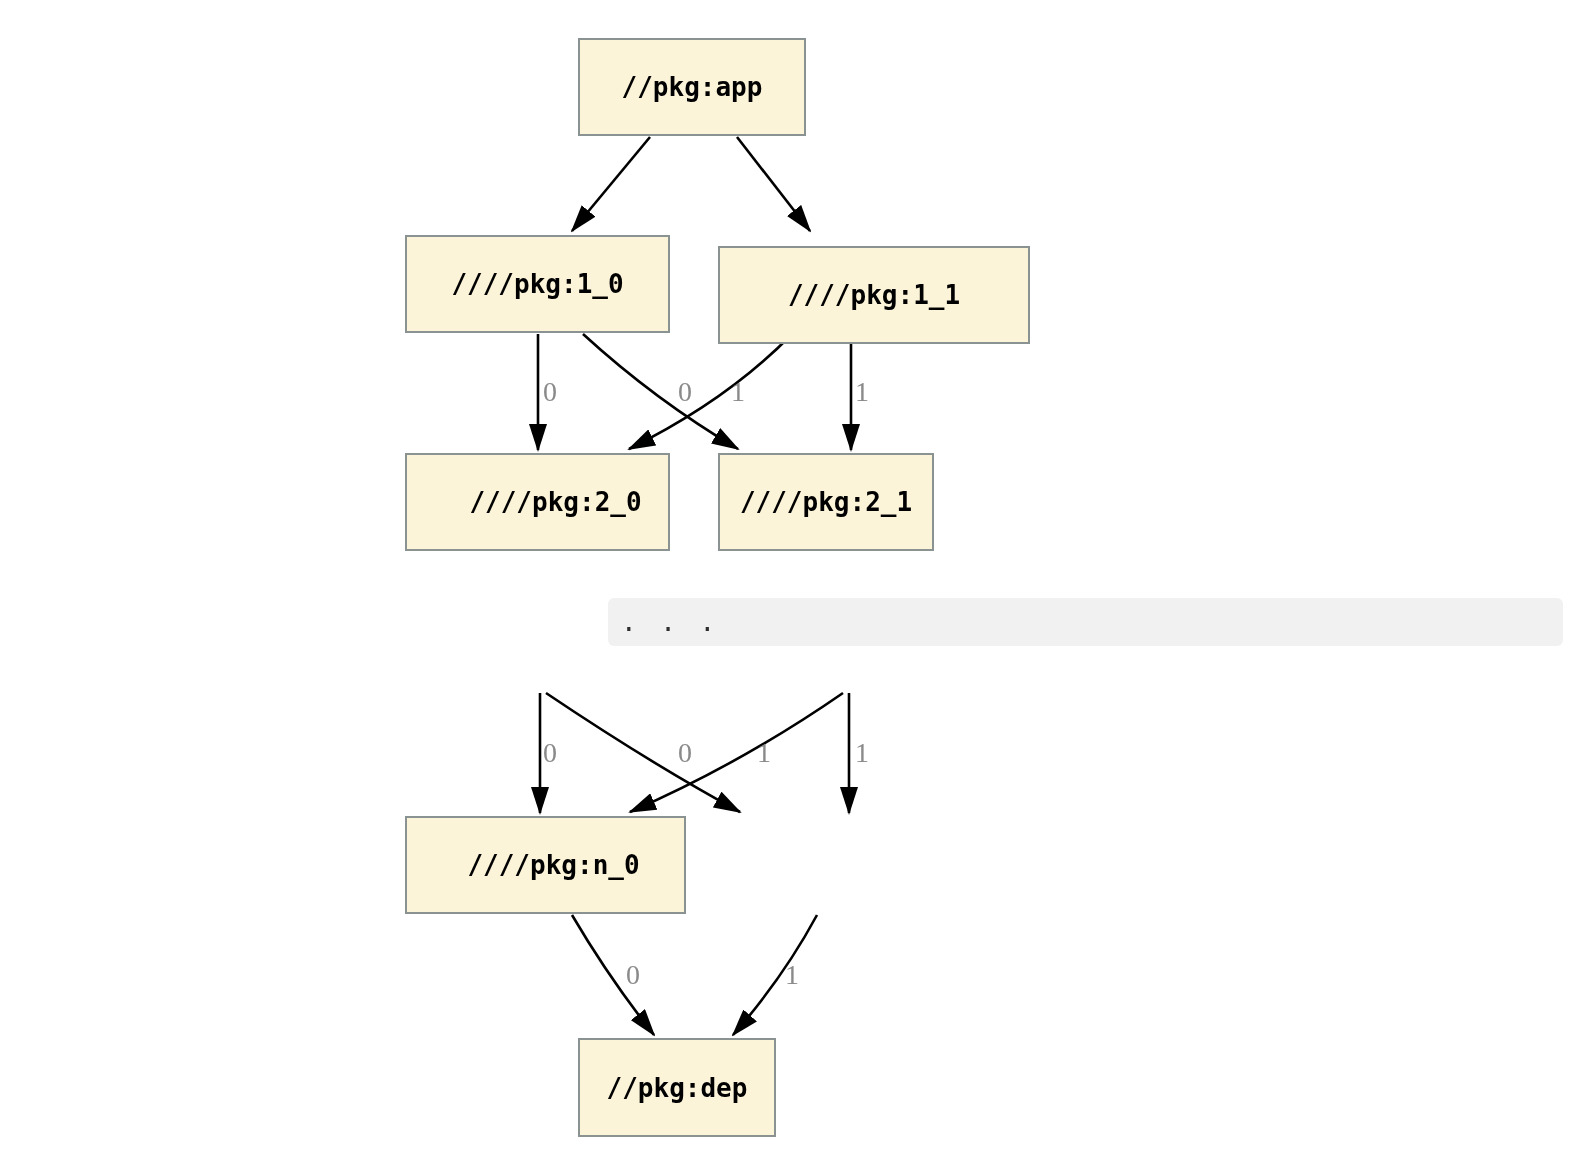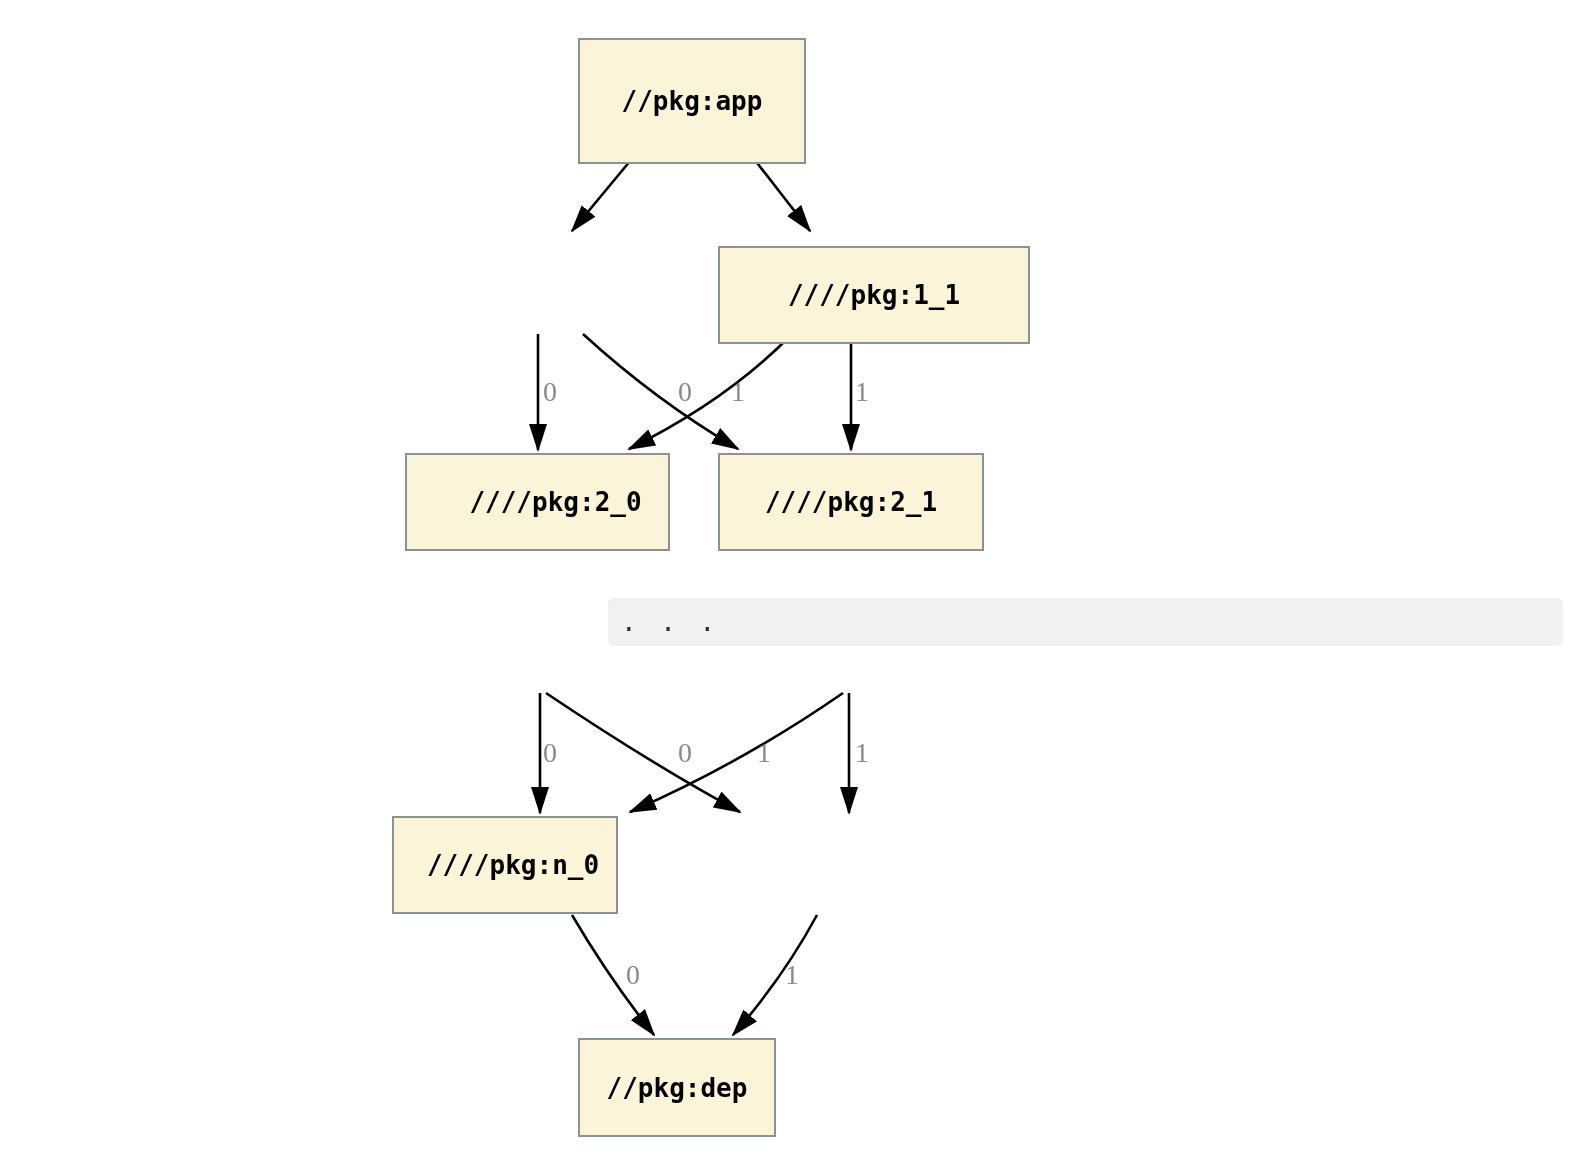--- a/index.html
+++ b/index.html
@@ -81,33 +81,36 @@
     <path class="edge" d="M792,334 Q728,400 629,449" marker-end="url(#arrowhead)"></path>
     <path class="edge" d="M851,334 L851,450" marker-end="url(#arrowhead)"></path>
     <path class="edge" d="M540,693 L540,813" marker-end="url(#arrowhead)"></path>
     <path class="edge" d="M546,693 Q650,763 740,812" marker-end="url(#arrowhead)"></path>
     <path class="edge" d="M843,693 Q742,763 630,812" marker-end="url(#arrowhead)"></path>
     <path class="edge" d="M849,693 L849,813" marker-end="url(#arrowhead)"></path>
     <path class="edge" d="M572,915 Q609,978 654,1035" marker-end="url(#arrowhead)"></path>
     <path class="edge" d="M817,915 Q783,978 733,1035" marker-end="url(#arrowhead)"></path>
   </svg>
 
-  <div class="node" style="left:578px; top:38px; width:228px; height:126px;">
+  <div class="node" style="left:578px; top:38px; width:228px; height:98px;">
     <span>//pkg:app</span>
+  </div>
+  <div class="node" style="left:405px; top:235px; width:265px; height:98px;">
+    <span>////pkg:1_0</span>
   </div>
   <div class="node" style="left:718px; top:246px; width:312px; height:98px;">
     <span>////pkg:1_1</span>
   </div>
   <div class="node" style="left:405px; top:453px; width:265px; height:98px;padding-left:36px;">
     <span>////pkg:2_0</span>
   </div>
-  <div class="node" style="left:718px; top:453px; width:266px; height:98px;">
+  <div class="node" style="left:718px; top:453px; width:216px; height:98px;">
     <span>////pkg:2_1</span>
   </div>
-  <div class="node" style="left:392px; top:816px; width:226px; height:98px;padding-left:16px;">
+  <div class="node" style="left:405px; top:816px; width:281px; height:98px;padding-left:16px;">
     <span>////pkg:n_0</span>
   </div>
   <div class="node" style="left:578px; top:1038px; width:198px; height:99px;">
     <span>//pkg:dep</span>
   </div>
 
   <span class="edge-label" style="left:550px; top:392px;">0</span>
   <span class="edge-label" style="left:738px; top:392px;">1</span>
   <span class="edge-label" style="left:685px; top:392px;">0</span>
   <span class="edge-label" style="left:862px; top:392px;">1</span>

